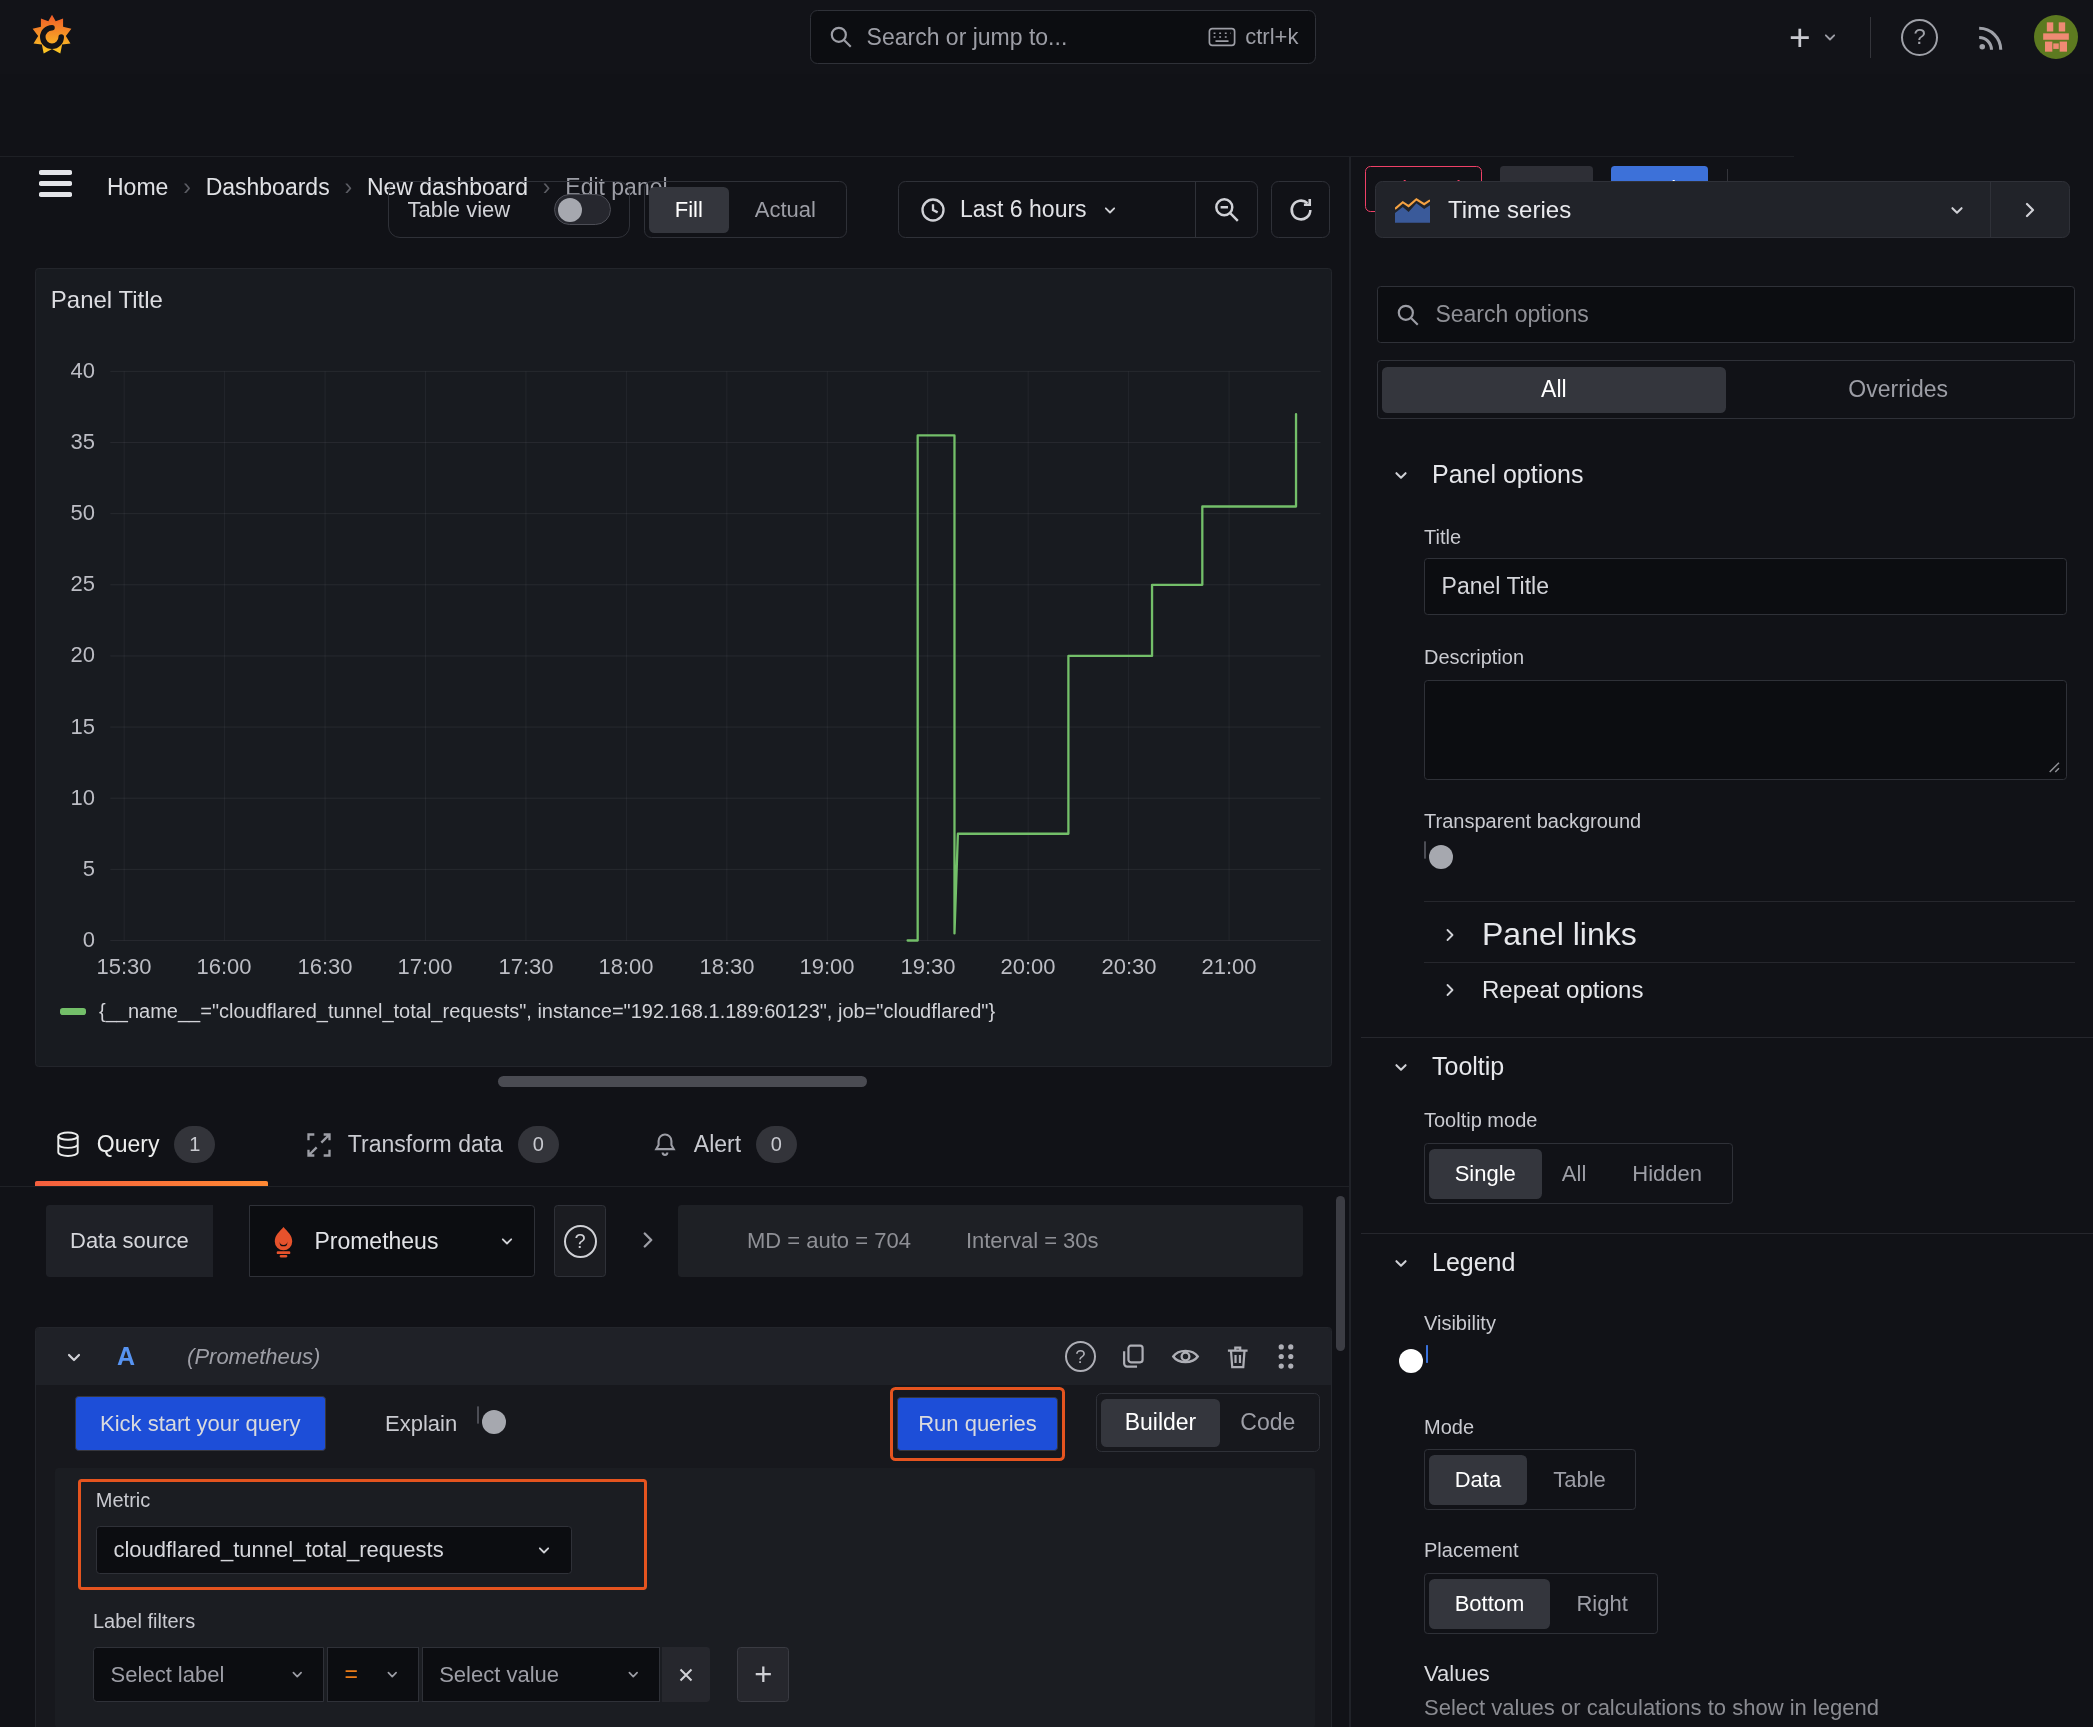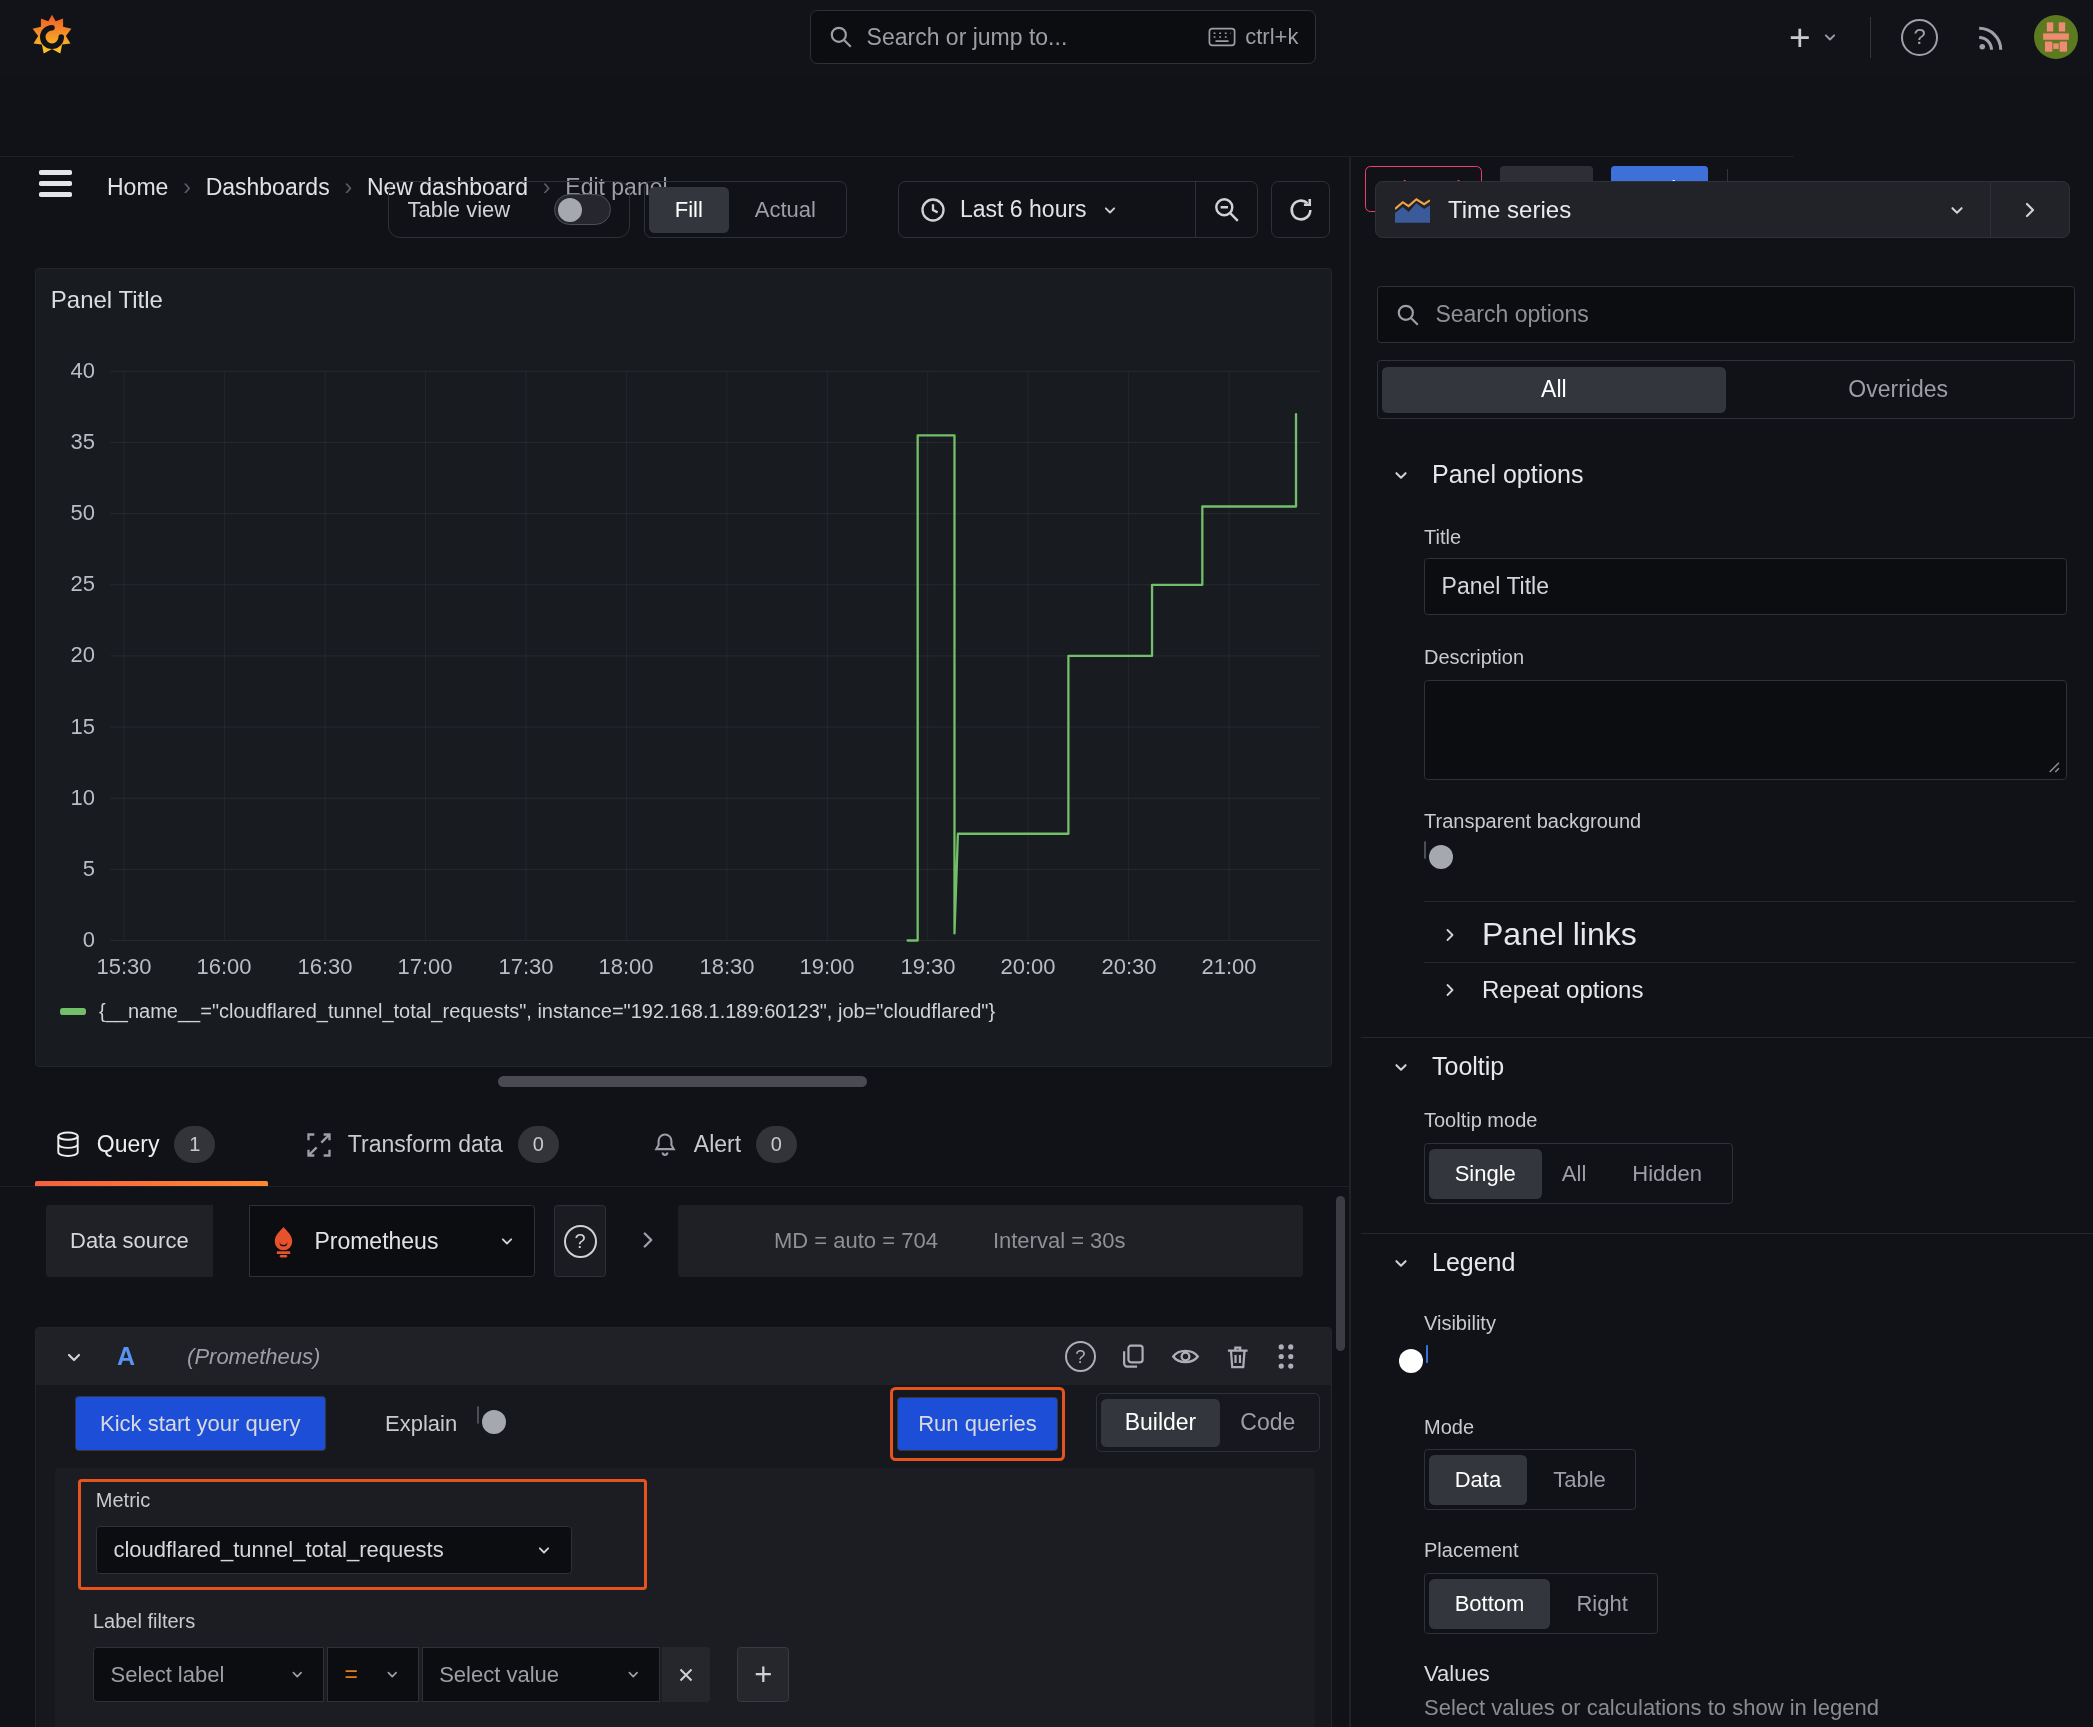--- a/index.html
+++ b/index.html
@@ -289,21 +289,21 @@
     <svg class="chev icon bright" width="20" height="20" viewBox="0 0 24 24">
         <polyline points="7 10 12 15 17 10"></polyline>
       </svg>
   </div>
   <div class="abs" style="left:554px;top:1205px;width:52px;height:72px;background:#1b1c21;border:0.9px solid #2f3138;border-radius:3.7px;display:flex;align-items:center;justify-content:center">
     <span style="width:33px;height:33px;border:2px solid #d0d1d6;border-radius:50%;display:flex;align-items:center;justify-content:center;font-size:20px;color:#d0d1d6">?</span>
   </div>
   <svg class="chev icon abs" style="left:635px;top:1227px" width="26" height="26" viewBox="0 0 24 24">
       <polyline points="9 6 15 12 9 18"></polyline>
     </svg>
-  <div class="abs" style="left:678px;top:1205px;width:625px;height:72px;background:#1e2025;border-radius:3.7px;display:flex;align-items:center;gap:55px;padding:0 96px;font-size:22px;color:#8f9096">
+  <div class="abs" style="left:678px;top:1205px;width:625px;height:72px;background:#1e2025;border-radius:3.7px;display:flex;align-items:center;gap:55px;padding:0 69px;font-size:22px;color:#8f9096">
     <span>MD = auto = 704</span>
     <span>Interval = 30s</span>
   </div>
 
   
   <section id="query-card">
     <div id="query-head">
       <svg class="chev icon bright" style="margin:0 0 0 26px" width="24" height="24" viewBox="0 0 24 24">
           <polyline points="7 10 12 15 17 10"></polyline>
         </svg>

